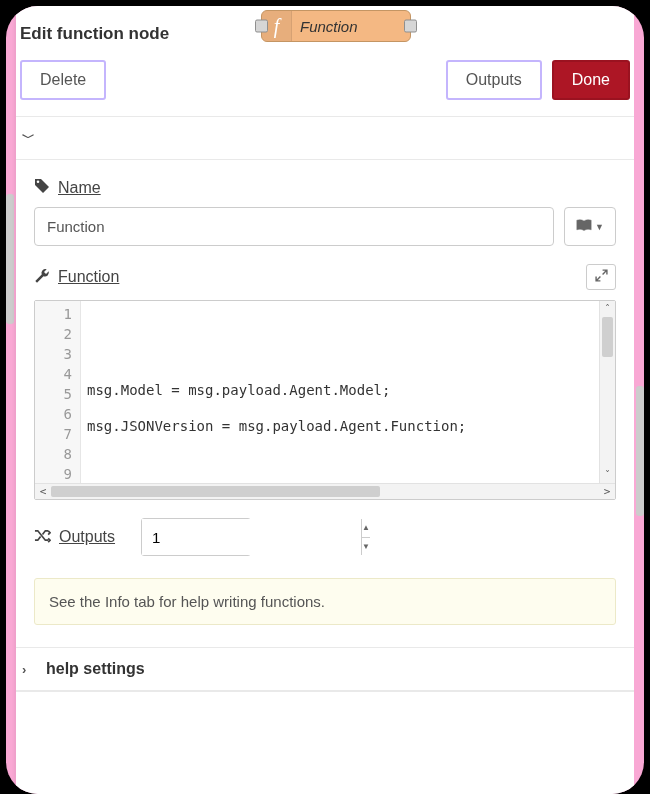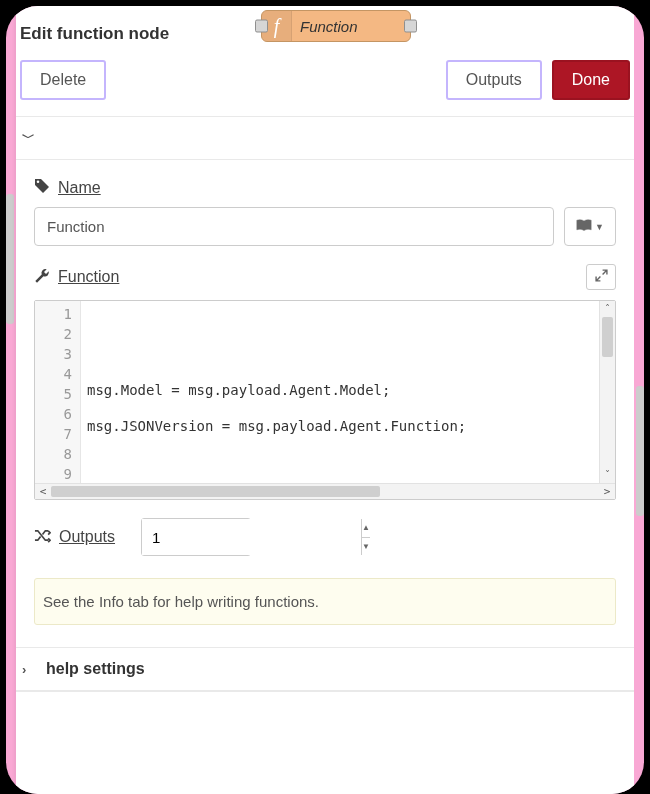--- a/index.html
+++ b/index.html
@@ -233,21 +233,21 @@
   .spinner .arrows div{
     flex:1;display:flex;align-items:center;justify-content:center;
     font-size:8px;color:#666;cursor:pointer;
   }
   .spinner .arrows div:first-child{border-bottom:1px solid #ccc;}
   .info-tip{
     margin-top:22px;
     background:#fefdef;
     border:1px solid #ece9c8;
     border-radius:3px;
-    padding:14px 8px;
+    padding:14px 14px;
     font-size:15px;
     color:#555;
   }
   .rail-scroll{
     position:absolute;width:8px;background:#ccc;border-radius:3px;
   }
 </style>
 </head>
 <body>
 

